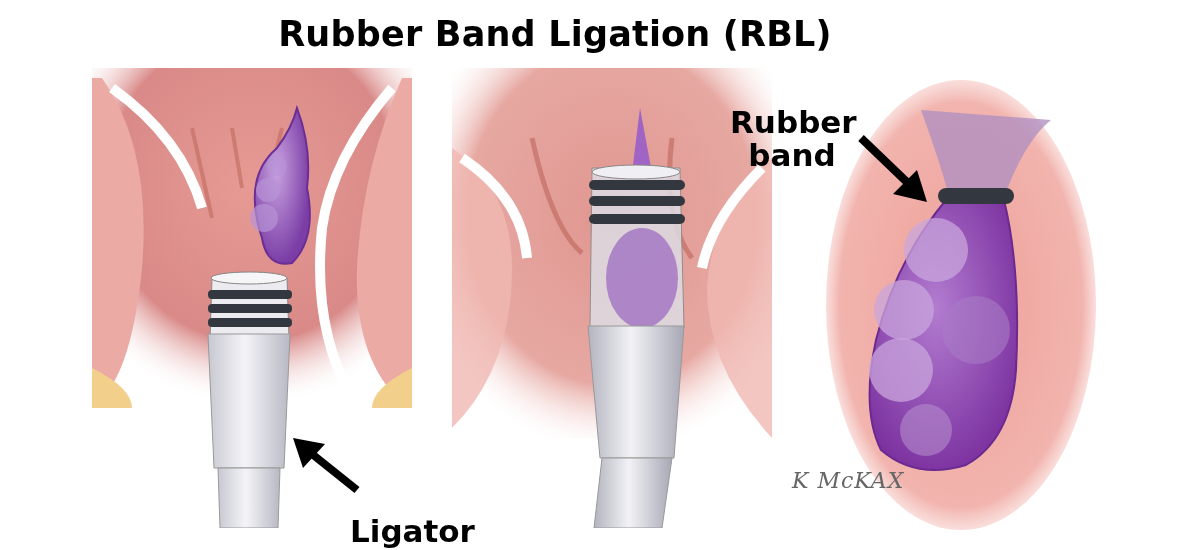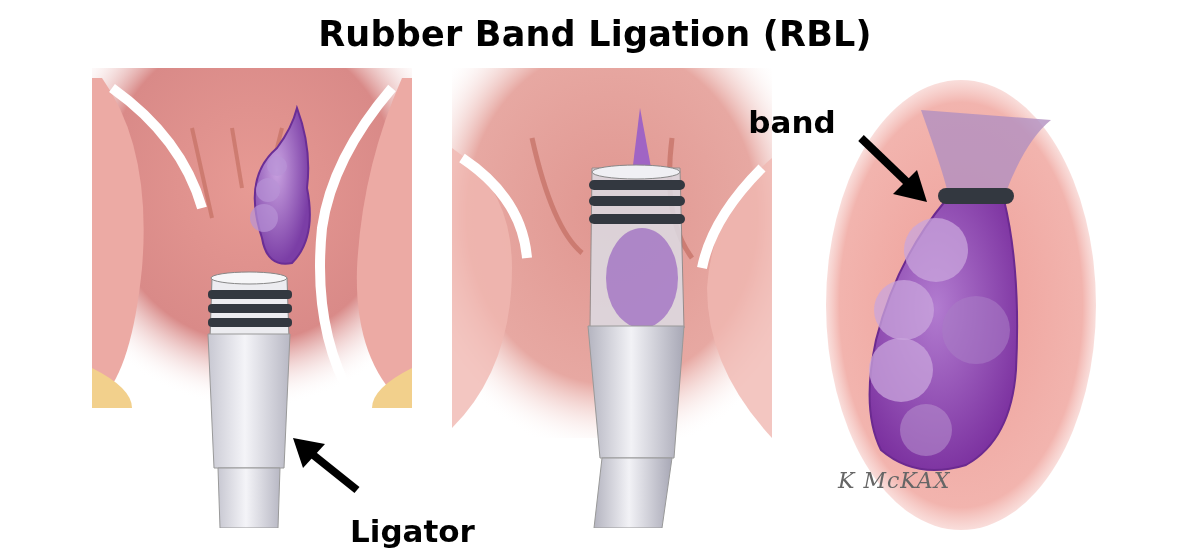--- a/index.html
+++ b/index.html
@@ -1,17 +1,17 @@
 <!DOCTYPE html>
 <html><head>
 <meta charset="utf-8">
 <style>
   html, body { margin: 0; padding: 0; background: #ffffff; }
   body { width: 1200px; height: 550px; position: relative; overflow: hidden; font-family: "DejaVu Sans", "Liberation Sans", sans-serif; }
-  .title { position: absolute; left: 0; top: 14px; width: 1110px; text-align: center; font-size: 35px; font-weight: bold; color: #000; letter-spacing: 0.2px; padding-left: 40px; }
+  .title { position: absolute; left: 0; top: 14px; width: 1110px; text-align: center; font-size: 35px; font-weight: bold; color: #000; letter-spacing: 0.2px; }
   .panel { position: absolute; }
   .label { position: absolute; font-weight: bold; color: #000; font-size: 31px; line-height: 33px; text-align: center; }
   .signature { position: absolute; font-family: "DejaVu Serif", serif; font-style: italic; color: #666; font-size: 22px; letter-spacing: 1px; }
   svg { display: block; }
 </style>
 </head>
 <body>
 
 <div class="title">Rubber Band Ligation (RBL)</div>
 
@@ -122,16 +122,17 @@
   <line x1="72" y1="60" x2="22" y2="20" stroke="#000" stroke-width="8"></line>
   <polygon points="8,8 40,14 18,38" fill="#000"></polygon>
 </svg>
 <svg style="position:absolute; left:855px; top:130px;" width="80" height="80">
   <line x1="6" y1="8" x2="56" y2="56" stroke="#000" stroke-width="8"></line>
   <polygon points="72,72 38,64 62,40" fill="#000"></polygon>
 </svg>
 
 <div class="label" style="left:350px; top:487px;margin-top:28px;">Ligator</div>
 <div class="label" style="left:730px; top:106px; width:124px;">
+  <div>Rubber</div>
   <div>band</div>
 </div>
 
-<div class="signature" style="left:838px; top:468px;">K McKAX</div>
+<div class="signature" style="left:792px; top:468px;">K McKAX</div>
 
 </body></html>

